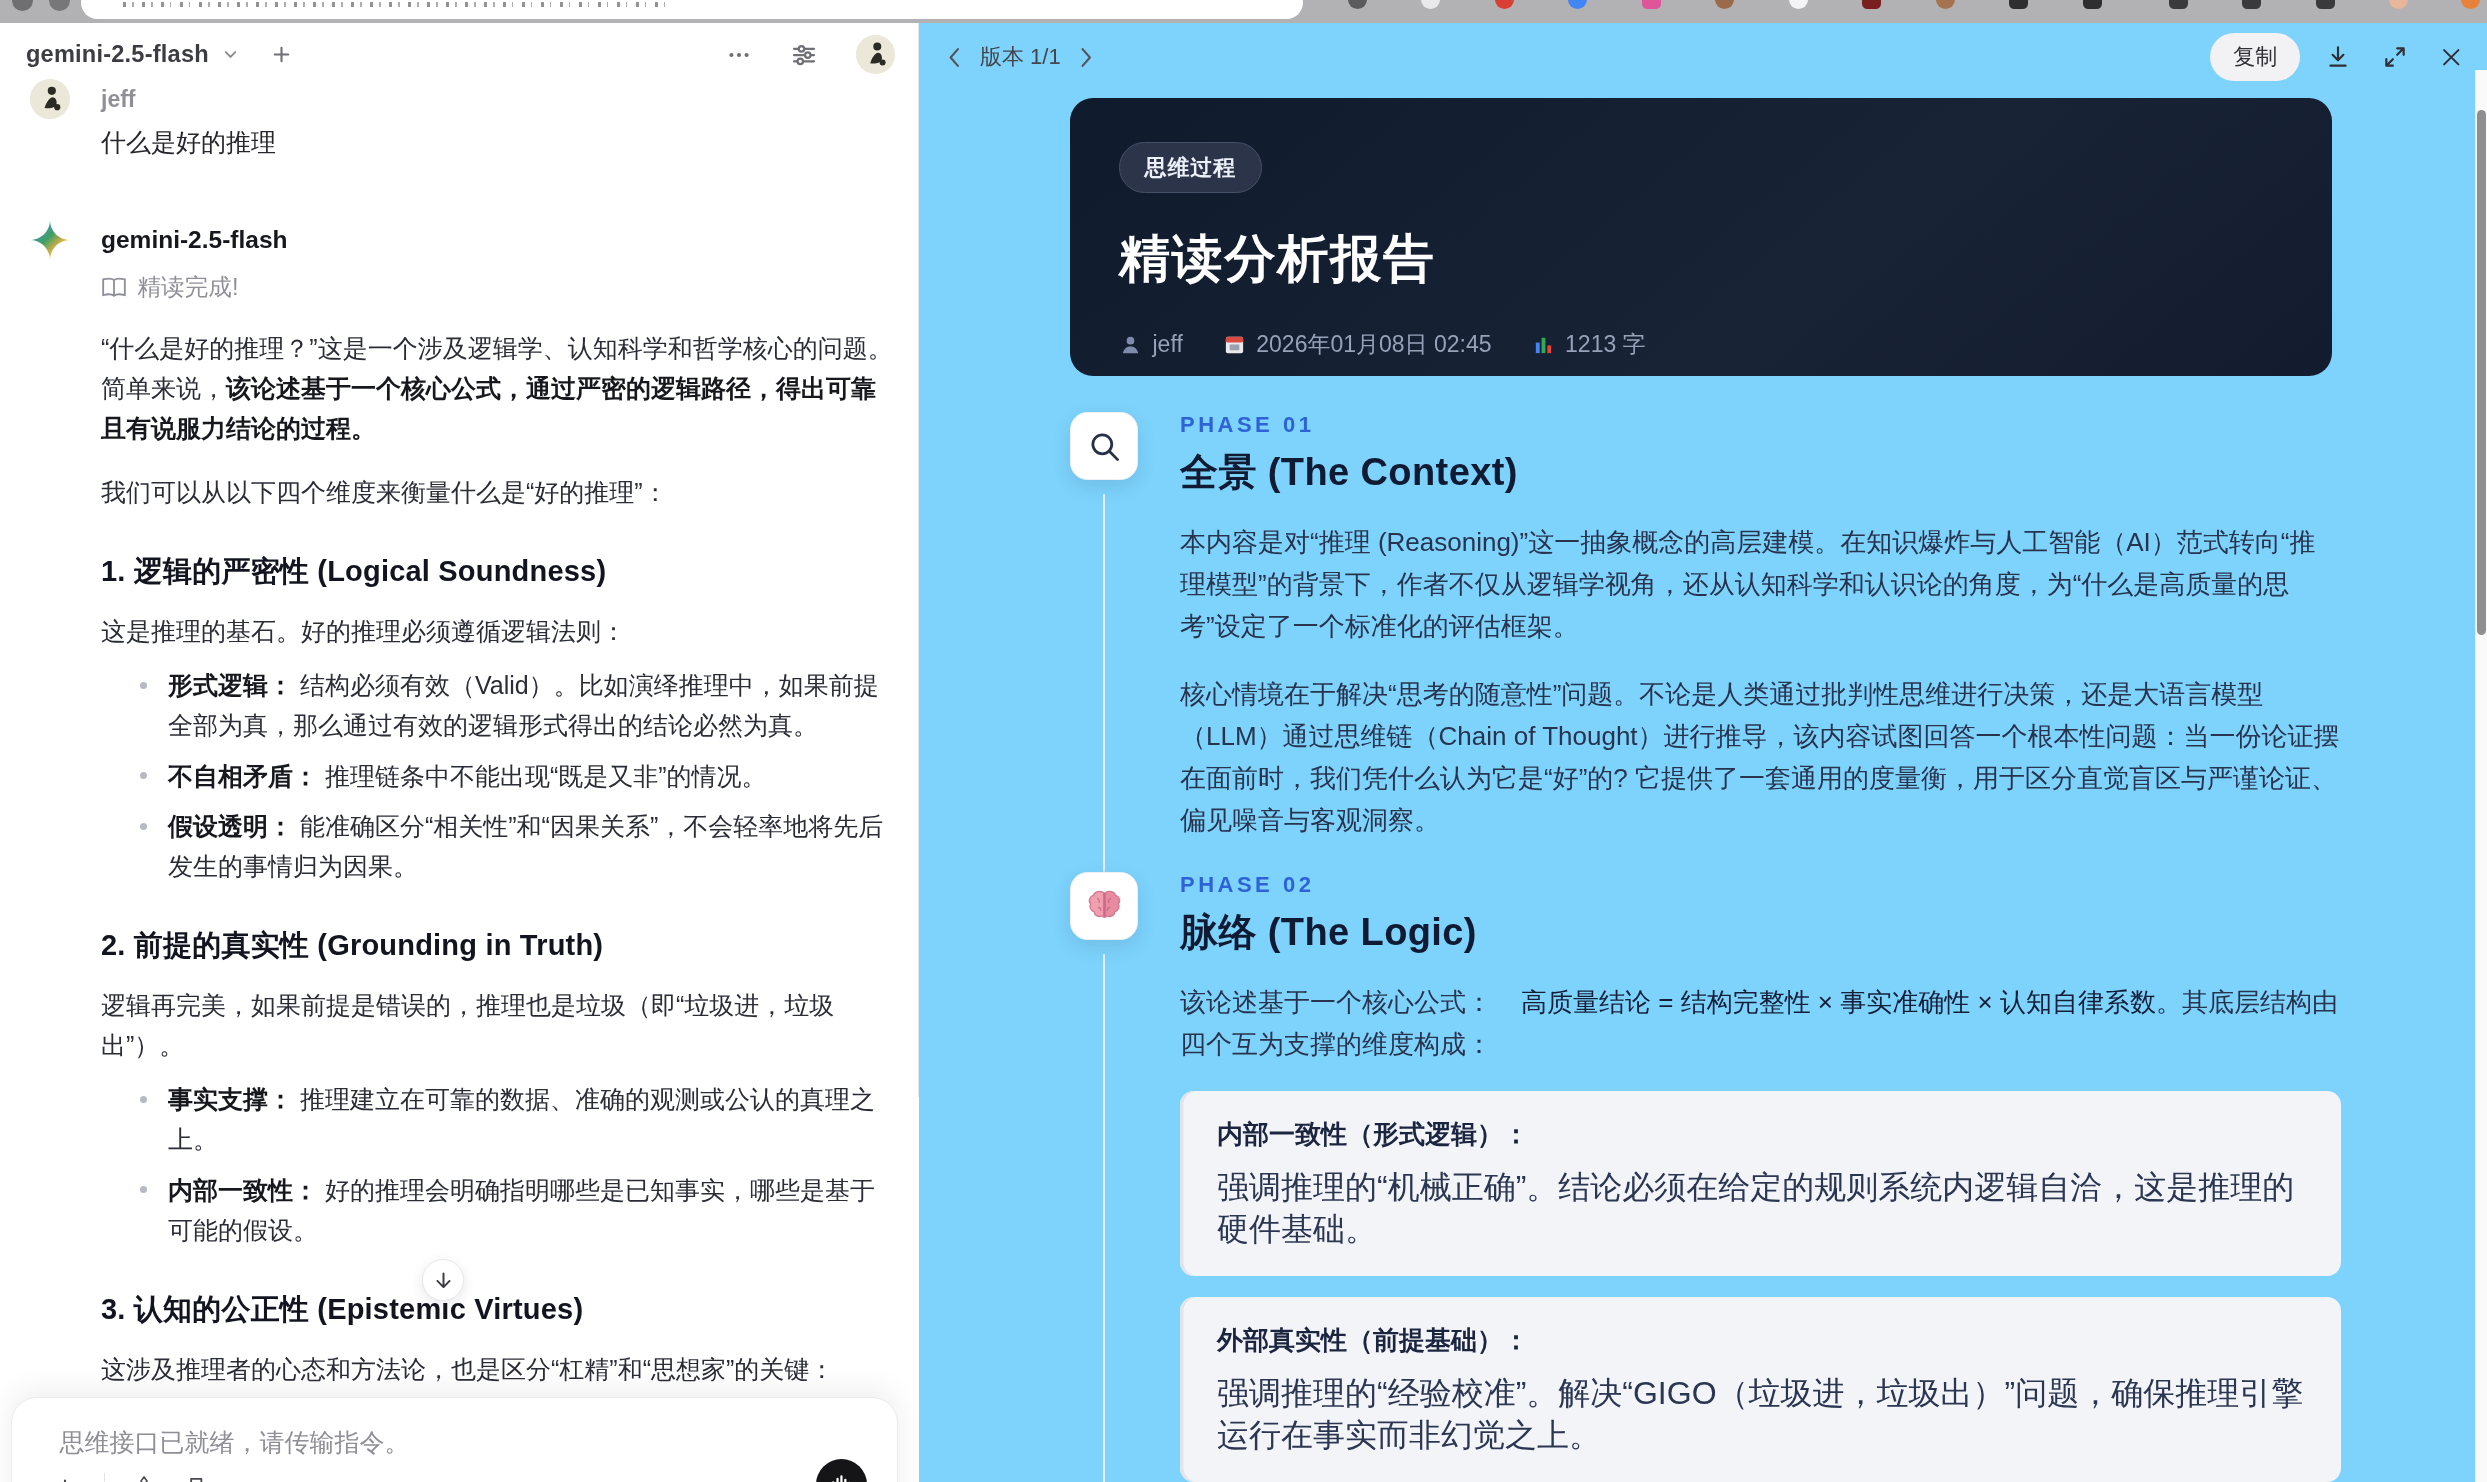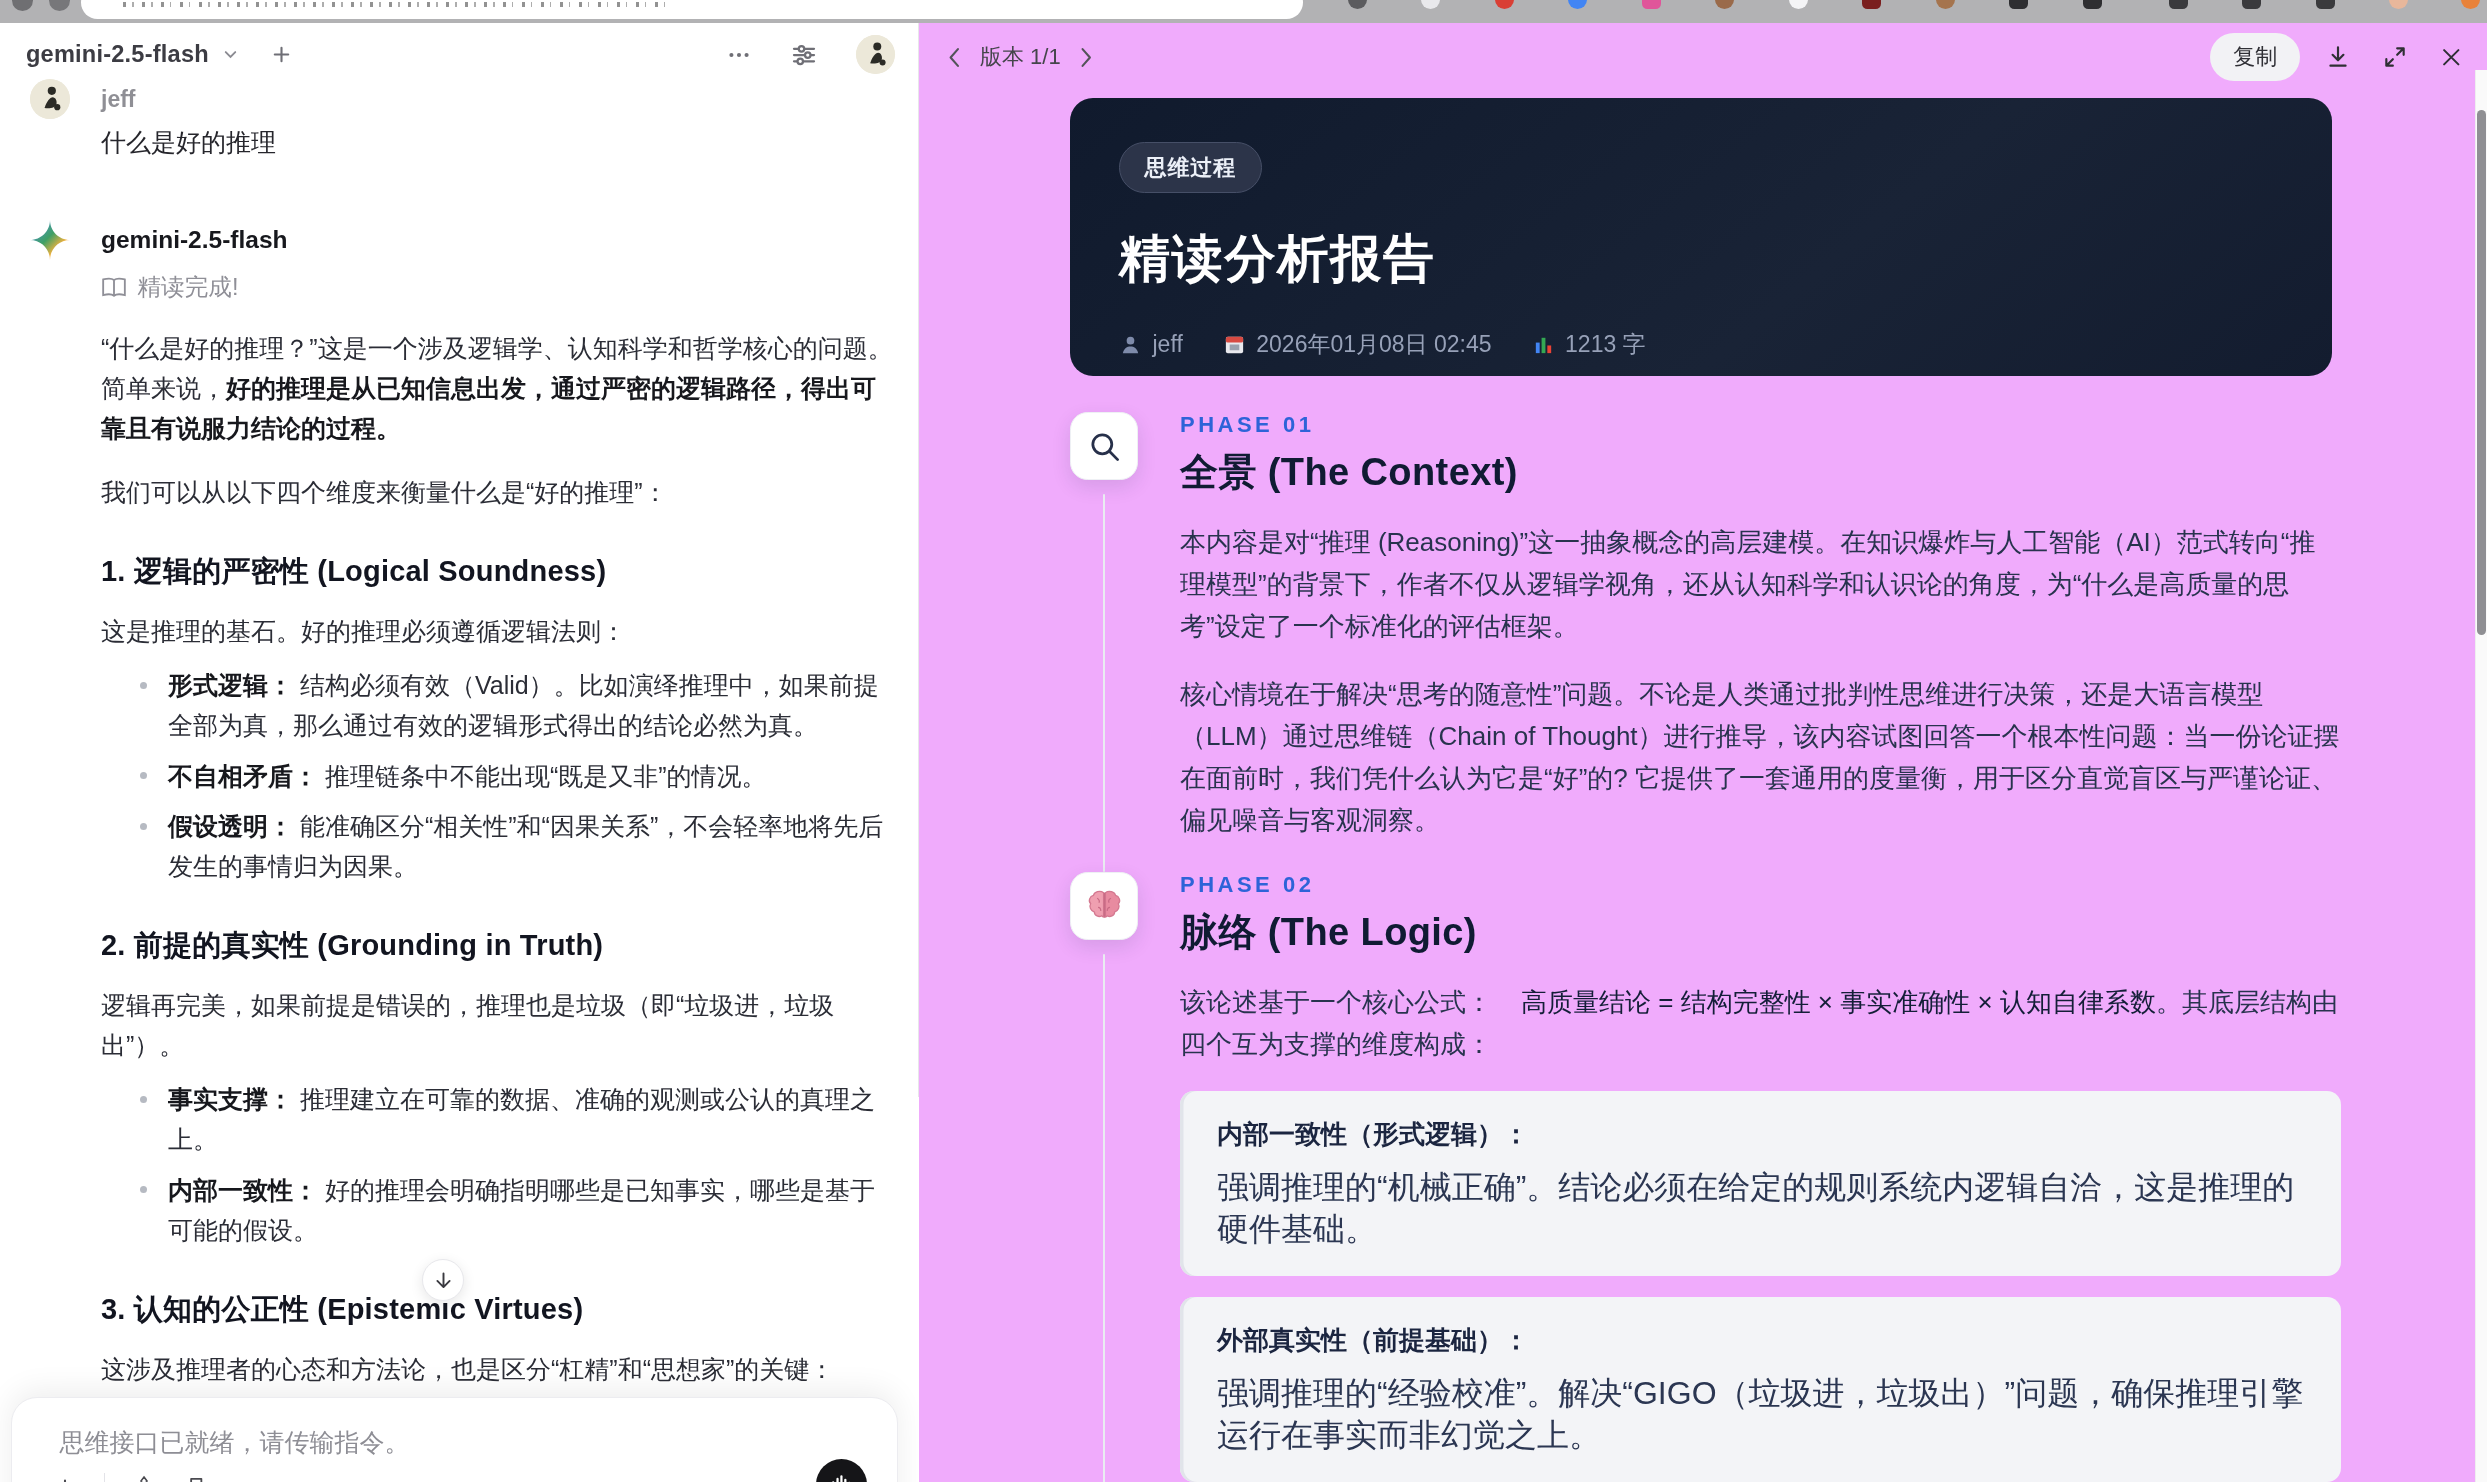--- a/index.html
+++ b/index.html
@@ -52,21 +52,21 @@
 
   .composer { position:absolute; left:10.5px; top:1374px; width:887px; height:193px; background:#fff;
     border:0.9px solid #ececf0; border-radius:26px; box-shadow:0 -7px 30px rgba(0,0,0,.07); z-index:5; }
   .composer-input { position:absolute; left:48px; top:28px; right:105px; font-size:25px; color:#8e8e95; }
   .composer-tools { position:absolute; left:40px; top:75px; display:flex; align-items:center; gap:26px; }
   .tool-sep { width:0.9px; height:30px; background:#e3e3e8; }
   .voice-btn { position:absolute; right:30px; top:61px; width:51px; height:51px; border-radius:50%;
     background:#151518; display:flex; align-items:center; justify-content:center; }
 
   
-  .right-panel { position:absolute; left:919px; top:0; width:1568px; height:1460px; background:#f0abfc; overflow:hidden; }
+  .right-panel { position:absolute; left:919px; top:0; width:1568px; height:1460px; background:#7dd3fc; overflow:hidden; }
   .art-toolbar { position:absolute; left:26px; right:15.8px; top:10.5px; height:47px; display:flex; align-items:center; z-index:6; }
   .ver-group { display:flex; align-items:center; gap:17.5px; }
   .ver-label { font-size:22px; color:#45454b; }
   .tb-right { margin-left:auto; display:flex; align-items:center; gap:18px; }
   .copy-btn { background:#f2f2f5; border-radius:874px; padding:8.8px 23px; font-size:22px; color:#303036; }
   .iconbtn { display:flex; align-items:center; justify-content:center; width:39px; height:39px; }
 
   .art-body { position:absolute; left:0; top:70px; width:1556px; height:1390px; overflow:hidden; }
   .hero { position:absolute; left:151px; top:5.3px; width:1262px; height:278px; border-radius:23px;
     background:linear-gradient(140deg,#101a2d 0%,#192336 60%,#131c2f 100%); color:#fff; padding:44px 49px; }
@@ -204,21 +204,21 @@
         </div>
         <div class="msg-body">
           <div class="aname">gemini-2.5-flash</div>
           <div class="status-line">
             <svg width="26" height="23" viewBox="0 0 24 20" fill="none" stroke="#8f8f97" stroke-width="1.7">
               <path d="M12 3C10 1.5 6 1.5 2 2.5V17c4-1 8-1 10 .6 2-1.6 6-1.6 10-.6V2.5C18 1.5 14 1.5 12 3v14.6"></path>
             </svg>
             <span>精读完成!</span>
           </div>
 
-          <div class="p"><span>“什么是好的推理？”这是一个涉及逻辑学、认知科学和哲学核心的问题。简单来说，</span><strong>好的推理是从已知信息出发，通过严密的逻辑路径，得出可靠且有说服力结论的过程。</strong></div>
+          <div class="p"><span>“什么是好的推理？”这是一个涉及逻辑学、认知科学和哲学核心的问题。简单来说，</span><strong>该论述基于一个核心公式，通过严密的逻辑路径，得出可靠且有说服力结论的过程。</strong></div>
           <div class="p">我们可以从以下四个维度来衡量什么是“好的推理”：</div>
 
           <h3 class="sec">1. 逻辑的严密性 (Logical Soundness)</h3>
           <div class="p" style="margin-top:19px">这是推理的基石。好的推理必须遵循逻辑法则：</div>
           <ul class="blt">
             <li class="li"><strong>形式逻辑：</strong><span> 结构必须有效（Valid）。比如演绎推理中，如果前提全部为真，那么通过有效的逻辑形式得出的结论必然为真。</span></li>
             <li class="li"><strong>不自相矛盾：</strong><span> 推理链条中不能出现“既是又非”的情况。</span></li>
             <li class="li"><strong>假设透明：</strong><span> 能准确区分“相关性”和“因果关系”，不会轻率地将先后发生的事情归为因果。</span></li>
           </ul>
 

